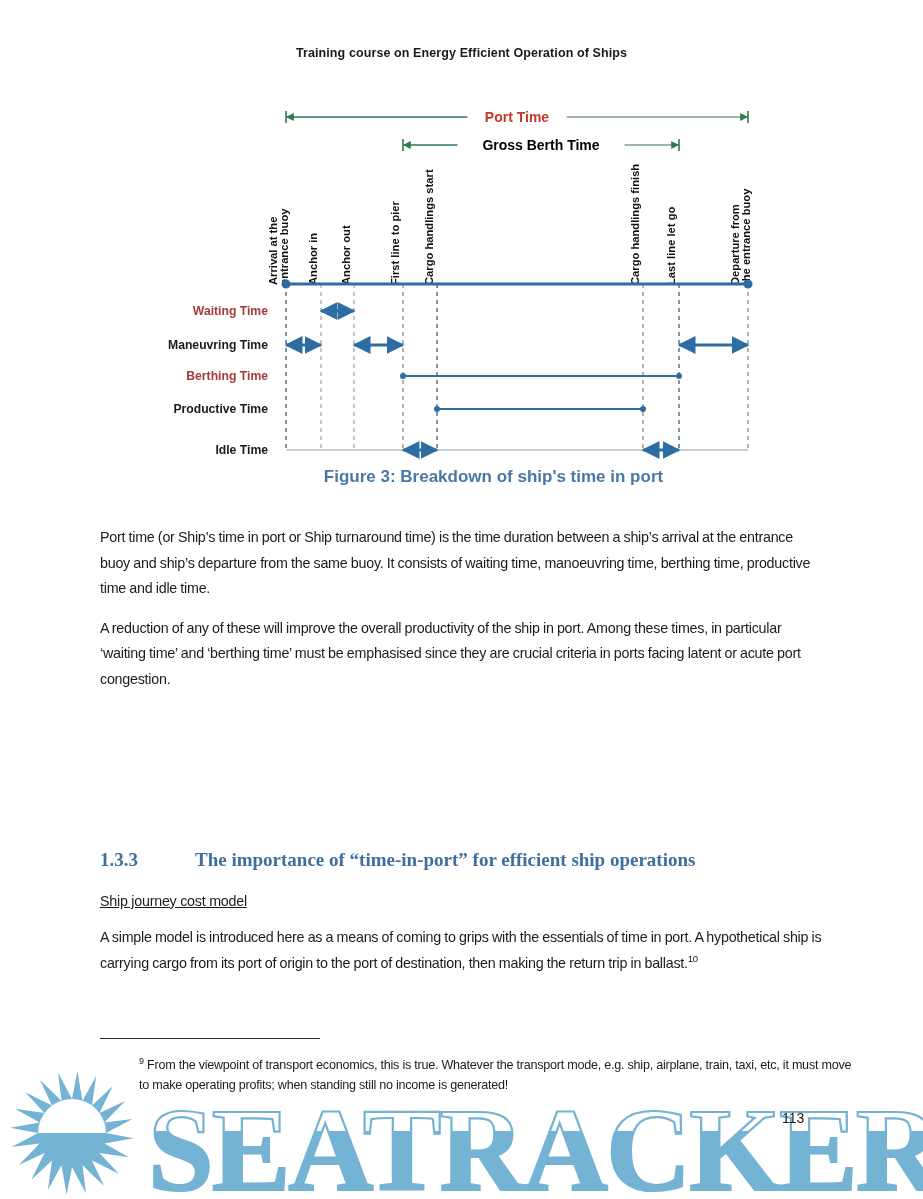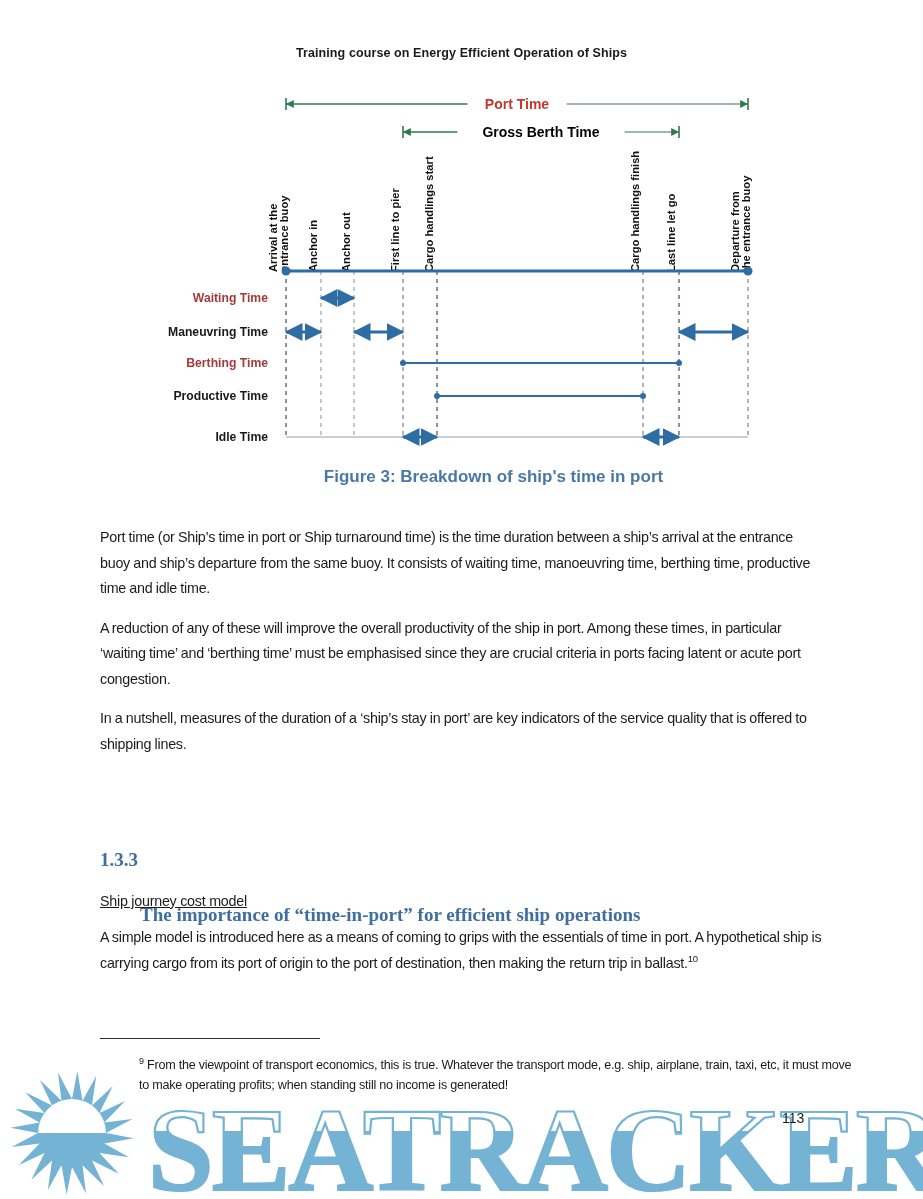--- a/index.html
+++ b/index.html
@@ -17,21 +17,21 @@
     position:absolute; left:0; top:46px; width:923px;
     text-align:center;
     font-family:Liberation Sans, sans-serif;
     font-size:12.5px; font-weight:bold;
     letter-spacing:0.1px;
     color:#1a1a1a;
   }
 
   
   .figure {
-    position:absolute; left:0; top:82px; width:894px; height:400px;
+    position:absolute; left:0; top:95px; width:894px; height:400px;
   }
   .fig-svg { position:absolute; left:0; top:0; }
 
   .fig-caption {
     position:absolute; left:0; top:467px; width:923px;
     text-align:center;
     font-family:"Liberation Sans", sans-serif;
     font-size:17px; font-weight:bold;
     color:#4a78a4;
     padding-left:32px;
@@ -49,25 +49,24 @@
     color:#1b1b1b;
     text-align:left;
     letter-spacing:-0.25px;
     word-spacing:-0.4px;
   }
   sup.fn { font-size:9.5px; vertical-align:super; line-height:0; }
 
   
   .heading-row {
     position:absolute; left:100px; top:849px; width:760px;
-    display:flex; align-items:flex-start;
+    display:flex; align-items:center;
     font-family:"Liberation Serif", serif;
     font-size:19px; font-weight:bold;
     color:#3f6f9f;
-    flex-direction:column;
   }
   .heading-num { width:55px; flex:0 0 55px; }
   .heading-text { flex:1 1 auto;margin-left:40px; }
 
   .subhead {
     position:absolute; left:100px; top:893px;
     font-family:"Liberation Sans", sans-serif;
     font-size:14.3px;
     color:#1b1b1b;
     text-decoration:underline;
@@ -218,21 +217,20 @@
         </g>
       </g>
   </svg>
 </div>
 
 <div class="fig-caption">Figure 3: Breakdown of ship's time in port</div>
 
 <div class="body-area">
   <p class="para">Port time (or Ship’s time in port or Ship turnaround time) is the time duration between a ship’s arrival at the entrance buoy and ship’s departure from the same buoy. It consists of waiting time, manoeuvring time, berthing time, productive time and idle time.</p>
   <p class="para">A reduction of any of these will improve the overall productivity of the ship in port. Among these times, in particular ‘waiting time’ and ‘berthing time’ must be emphasised since they are crucial criteria in ports facing latent or acute port congestion.</p>
-  <p class="para">In a nutshell, measures of the duration of a ‘ship’s stay in port’ are key indicators of the service quality that is offered to shipping lines.</p>
 </div>
 
 <div class="heading-row">
   <span class="heading-num">1.3.3</span>
   <span class="heading-text">The importance of “time-in-port” for efficient ship operations</span>
 </div>
 
 <div class="subhead">Ship journey cost model</div>
 
 <div class="body-area2">

